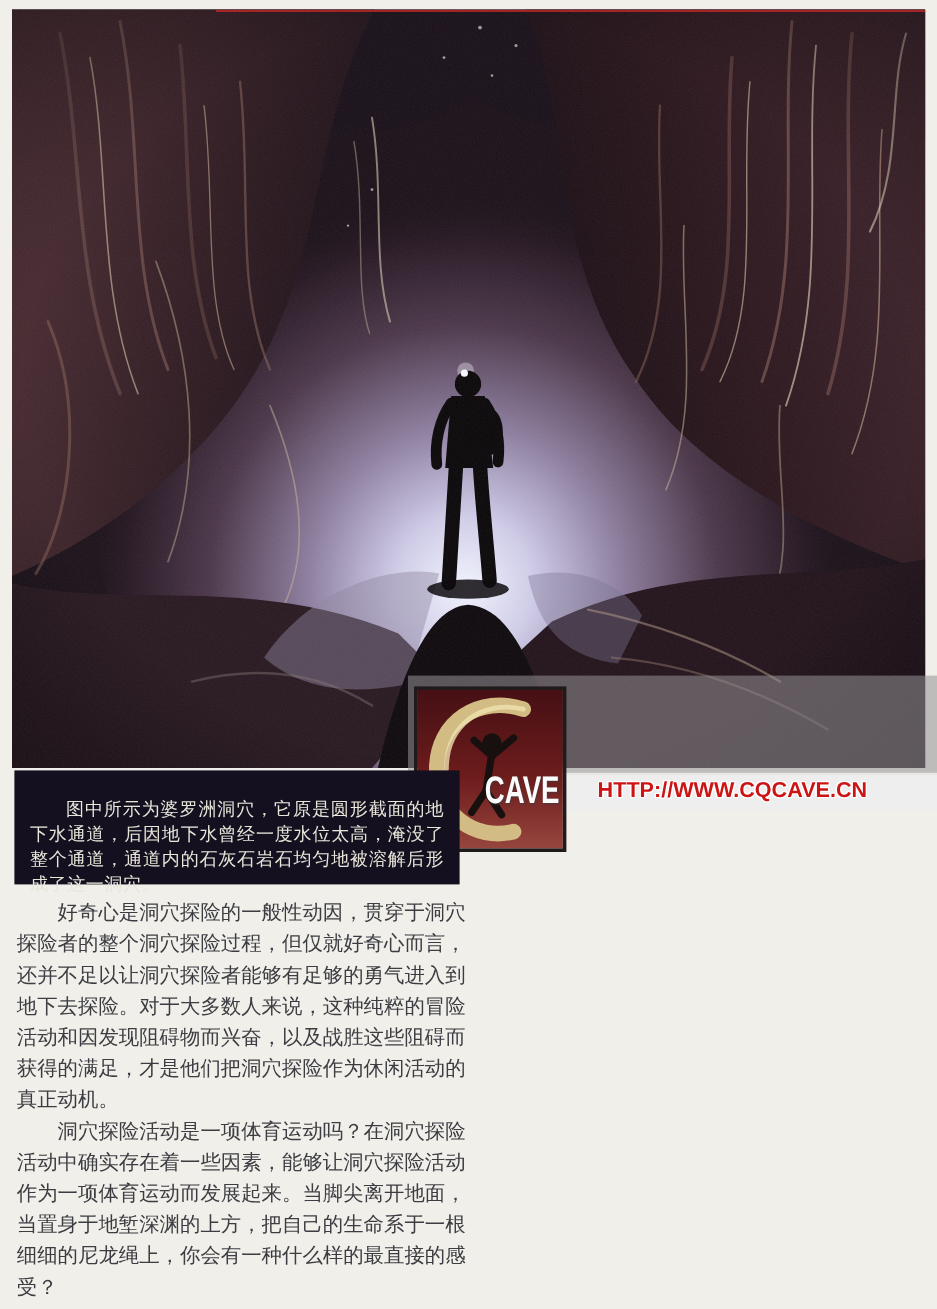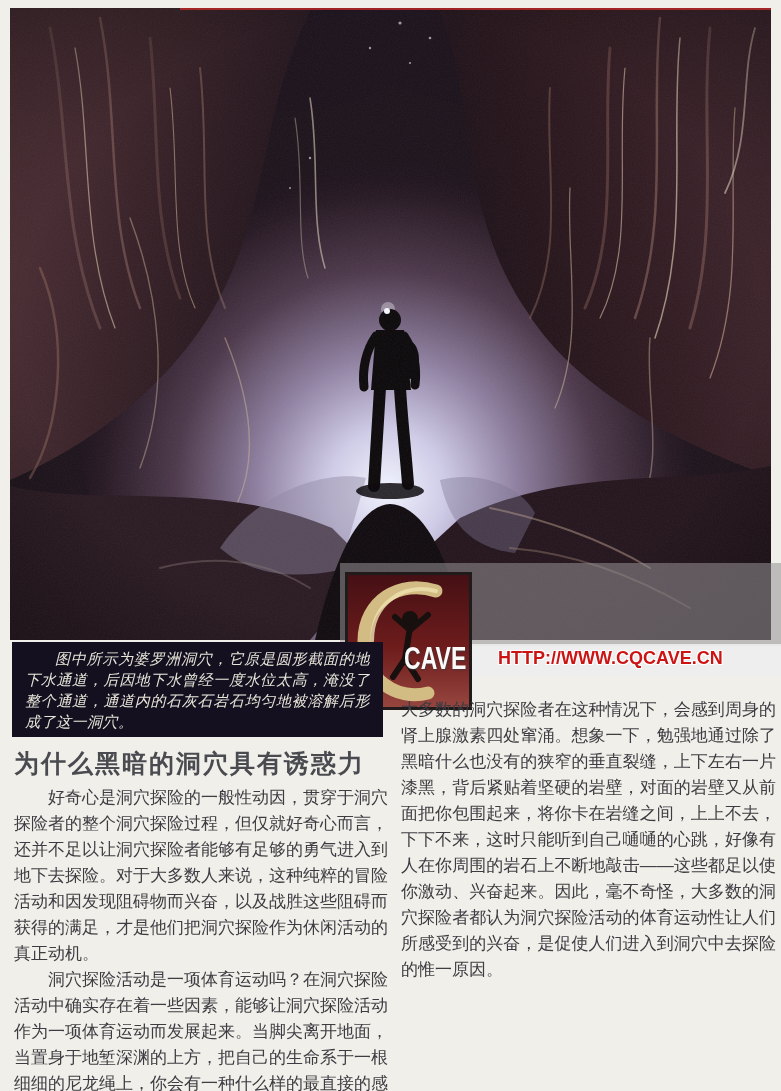--- a/index.html
+++ b/index.html
@@ -8,23 +8,23 @@
     background:#f0efe9;overflow:hidden;
     font-family:"Liberation Sans","DejaVu Sans",sans-serif;
   }
   
   .photo{position:absolute;left:10px;top:8px;width:761px;height:632px;background:#1a1118;}
   .photo svg{display:block;}
   
   .caption-box{
     position:absolute;left:12px;top:642px;width:371px;height:95px;
     background:#141020;color:#e9e5d9;box-sizing:border-box;
-    padding:7px 13px 0 13px;
+    padding:23px 13px 0 13px;
     font-family:"Liberation Serif","DejaVu Serif",serif;
-    font-size:15px;line-height:21px;letter-spacing:0.5px;font-style:italic;
+    font-size:15px;line-height:21px;letter-spacing:0.5px;
   }
   .caption-box p{margin:0;text-indent:2em;text-align:justify;}
   
   .wm-band{
     position:absolute;left:340px;top:563px;width:441px;height:83px;
     background:rgba(150,146,150,0.55);
   }
   .wm-lightband{
     position:absolute;left:377px;top:644px;width:404px;height:32px;
     background:rgba(238,238,238,0.88);
@@ -196,22 +196,20 @@
     </svg>
   </div>
   <div class="wm-cave">CAVE</div>
   <div class="wm-url">HTTP://WWW.CQCAVE.CN</div>
 
   <div class="caption-box">
     <p>图中所示为婆罗洲洞穴，它原是圆形截面的地下水通道，后因地下水曾经一度水位太高，淹没了整个通道，通道内的石灰石岩石均匀地被溶解后形成了这一洞穴。</p>
   </div>
 
   <div class="col col-left">
-    <h1 class="heading">为什么黑暗的洞穴具有诱惑力</h1>
     <p class="indent">好奇心是洞穴探险的一般性动因，贯穿于洞穴探险者的整个洞穴探险过程，但仅就好奇心而言，还并不足以让洞穴探险者能够有足够的勇气进入到地下去探险。对于大多数人来说，这种纯粹的冒险活动和因发现阻碍物而兴奋，以及战胜这些阻碍而获得的满足，才是他们把洞穴探险作为休闲活动的真正动机。</p>
     <p class="indent">洞穴探险活动是一项体育运动吗？在洞穴探险活动中确实存在着一些因素，能够让洞穴探险活动作为一项体育运动而发展起来。当脚尖离开地面，当置身于地堑深渊的上方，把自己的生命系于一根细细的尼龙绳上，你会有一种什么样的最直接的感受？</p>
   </div>
 
   <div class="col col-right">
-    <p>大多数的洞穴探险者在这种情况下，会感到周身的肾上腺激素四处窜涌。想象一下，勉强地通过除了黑暗什么也没有的狭窄的垂直裂缝，上下左右一片漆黑，背后紧贴着坚硬的岩壁，对面的岩壁又从前面把你包围起来，将你卡在岩缝之间，上上不去，下下不来，这时只能听到自己嗵嗵的心跳，好像有人在你周围的岩石上不断地敲击——这些都足以使你激动、兴奋起来。因此，毫不奇怪，大多数的洞穴探险者都认为洞穴探险活动的体育运动性让人们所感受到的兴奋，是促使人们进入到洞穴中去探险的惟一原因。</p>
   </div>
 
 </div>
 
 </body></html>

